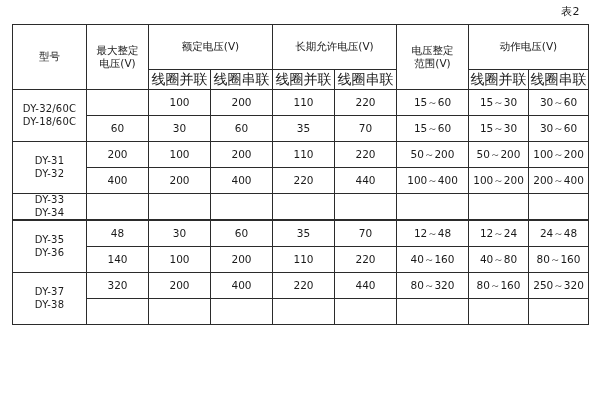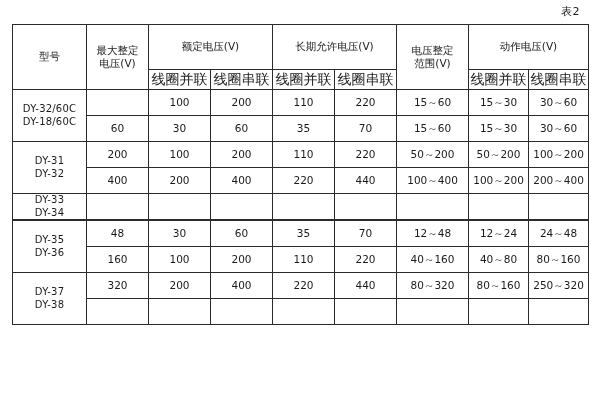--- a/index.html
+++ b/index.html
@@ -188,21 +188,21 @@
           <td class="thick-top">48</td>
           <td class="thick-top">30</td>
           <td class="thick-top">60</td>
           <td class="thick-top">35</td>
           <td class="thick-top">70</td>
           <td class="thick-top">12～48</td>
           <td class="thick-top">12～24</td>
           <td class="thick-top">24～48</td>
         </tr>
         <tr class="body-row">
-          <td>160</td>
+          <td>140</td>
           <td>100</td>
           <td>200</td>
           <td>110</td>
           <td>220</td>
           <td>40～160</td>
           <td>40～80</td>
           <td>80～160</td>
         </tr>
         <tr class="body-row">
           <td rowspan="2" class="model-cell two-line">

